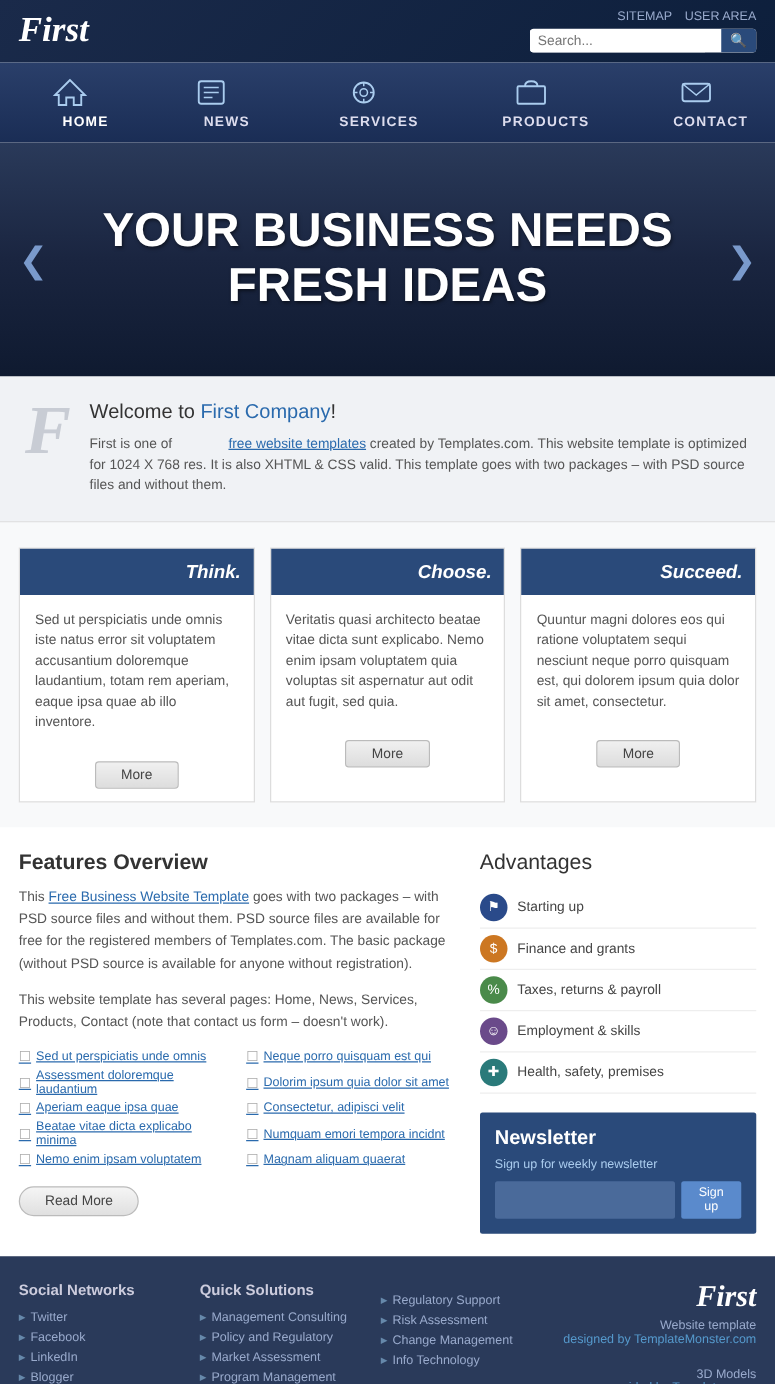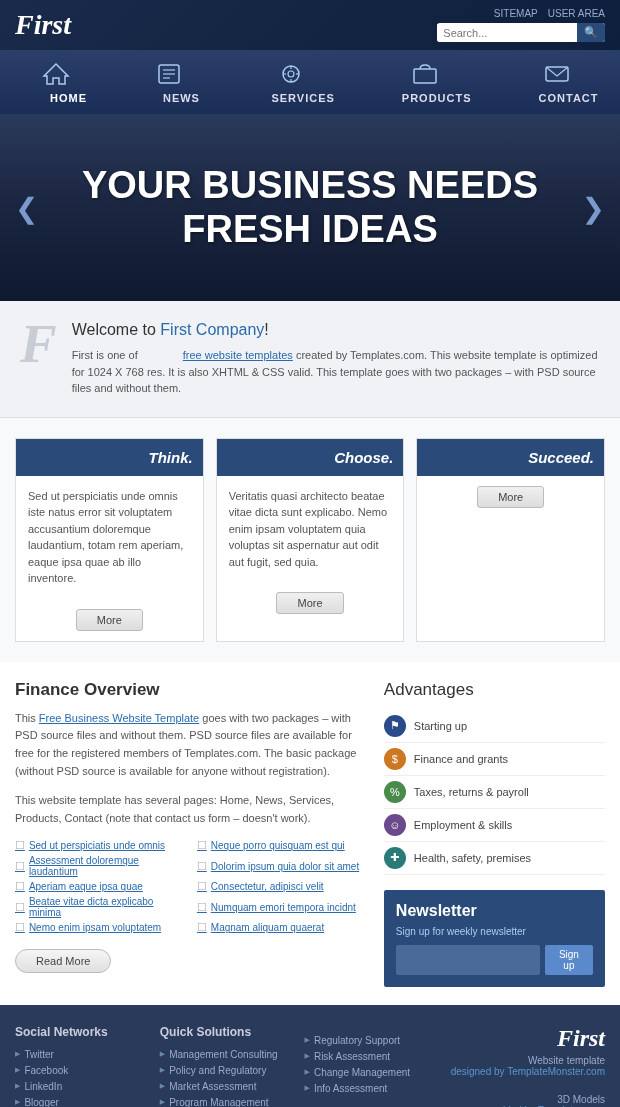--- a/index.html
+++ b/index.html
@@ -4,21 +4,21 @@
   <style>
     * { margin: 0; padding: 0; box-sizing: border-box; }
     body { width: 620px; font-family: Arial, sans-serif; font-size: 12px; color: #333; background: #fff; overflow-x: hidden; }
 
     
     .header { background: linear-gradient(135deg, #1a2a4a 0%, #0d1f3c 100%); padding: 8px 15px; display: flex; align-items: center; justify-content: space-between; }
     .logo { color: #fff; font-family: Georgia, serif; font-style: italic; font-size: 28px; font-weight: bold; }
     .header-right { display: flex; flex-direction: column; align-items: flex-end; gap: 4px; }
     .header-links { display: flex; gap: 10px; color: #aac; font-size: 10px; }
     .header-links span { cursor: pointer; color: #99aacc; }
-    .search-bar { display: flex; align-items: center; background: #fff; border-radius: 3px; overflow: hidden; }
+    .search-bar { display: flex; align-items: center; background: #fff; border-radius: 3px; overflow: hidden; gap: 13px; }
     .search-bar input { border: none; outline: none; padding: 3px 6px; font-size: 11px; width: 140px; }
     .search-bar button { background: #2a4a7a; border: none; color: #fff; padding: 3px 7px; cursor: pointer; font-size: 11px; }
 
     
     .nav { background: linear-gradient(180deg, #2a3f6a 0%, #1a2d55 100%); display: flex; justify-content: space-around; padding: 0; }
     .nav-item { display: flex; flex-direction: column; align-items: center; padding: 10px 15px; cursor: pointer; color: #ccd; min-width: 100px; }
     .nav-icon { width: 32px; height: 28px; display: flex; align-items: center; justify-content: center; margin-bottom: 4px; }
     .nav-label { font-size: 11px; font-weight: bold; letter-spacing: 1px; color: #dde; padding-left: 24px; }
     .nav-item.active .nav-label { color: #fff; }
 
@@ -191,30 +191,31 @@
   </div>
   <div class="col-card">
     <div class="col-card-header">Choose.</div>
     <div class="col-card-body">Veritatis quasi architecto beatae vitae dicta sunt explicabo. Nemo enim ipsam voluptatem quia voluptas sit aspernatur aut odit aut fugit, sed quia.</div>
     <div class="col-card-footer">
       <button class="more-btn">More</button>
     </div>
   </div>
   <div class="col-card">
     <div class="col-card-header">Succeed.</div>
+    <div class="col-card-body">Quuntur magni dolores eos qui ratione voluptatem sequi nesciunt neque porro quisquam est, qui dolorem ipsum quia dolor sit amet, consectetur.</div>
     <div class="col-card-footer">
       <button class="more-btn">More</button>
     </div>
   </div>
 </section>
 
 <section class="main-content">
 
   <div class="main-left">
-    <div class="section-title">Finance Overview</div>
+    <div class="section-title">Features Overview</div>
     <p class="features-text">
       <span>This </span><a href="#">Free Business Website Template</a><span> goes with two packages – with PSD source files and without them. PSD source files are available for free for the registered members of Templates.com. The basic package (without PSD source is available for anyone without registration).</span>
     </p>
     <p class="features-text">This website template has several pages: Home, News, Services, Products, Contact (note that contact us form – doesn't work).</p>
     <div class="features-list">
       <a href="#">Sed ut perspiciatis unde omnis</a>
       <a href="#">Neque porro quisquam est qui</a>
       <a href="#">Assessment doloremque laudantium</a>
       <a href="#">Dolorim ipsum quia dolor sit amet</a>
       <a href="#">Aperiam eaque ipsa quae</a>
@@ -279,21 +280,21 @@
       <li>Market Assessment</li>
       <li>Program Management</li>
     </ul>
   </div>
   <div class="footer-col">
     <div class="footer-col-title"></div>
     <ul>
       <li>Regulatory Support</li>
       <li>Risk Assessment</li>
       <li>Change Management</li>
-      <li>Info Assessment</li>
+      <li>Info Technology</li>
     </ul>
   </div>
   <div class="footer-logo-col">
     <div class="footer-logo">First</div>
     <div class="footer-logo-sub">Website template</div>
     <div class="footer-link">designed by TemplateMonster.com</div>
     <br>
     <div class="footer-logo-sub">3D Models</div>
     <div class="footer-link">provided by Templates.com</div>
   </div>

